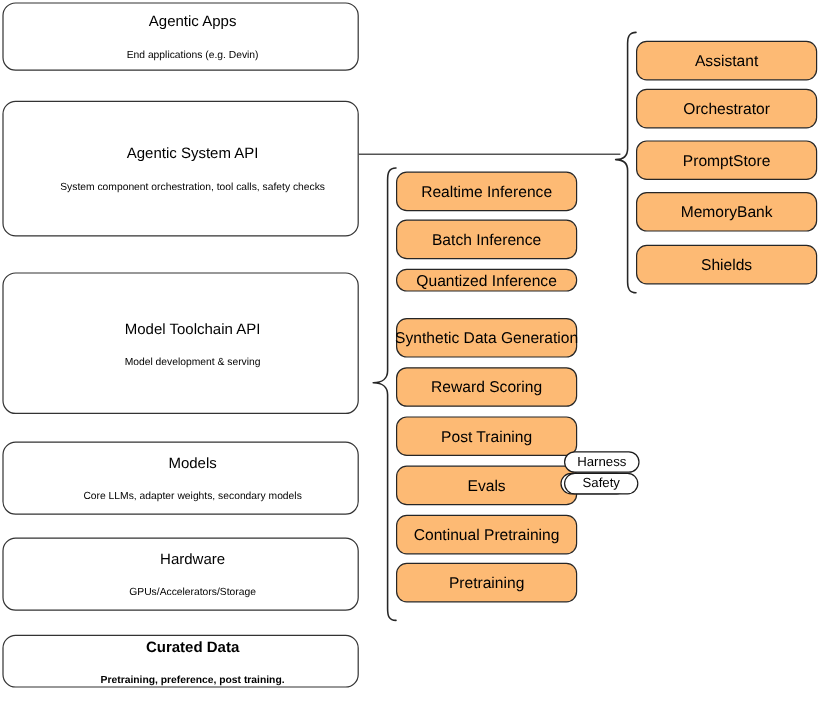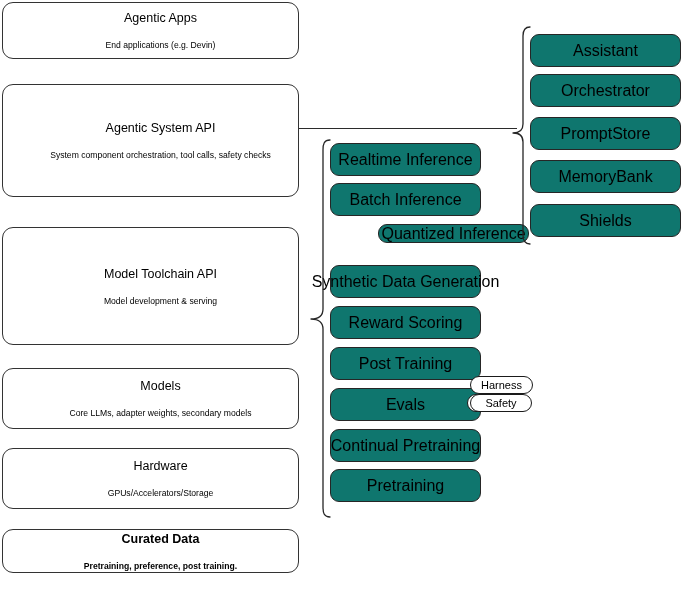--- a/index.html
+++ b/index.html
@@ -50,27 +50,27 @@
     line-height: 12px;
     color: #000;
     margin-top: 13px;
     white-space: nowrap;
   }
 
   
   .chip {
     position: absolute;
     box-sizing: border-box;
-    background: #0f766e;
+    background: #fdba74;
     border: 1.3px solid #262626;
     border-radius: 9px;
     display: flex;
     align-items: center;
     justify-content: center;
-    font-size: 16px;
+    font-size: 13px;
     line-height: 14px;
     white-space: nowrap;
   }
 
   
   .pill {
     position: absolute;
     box-sizing: border-box;
     background: #ffffff;
     border: 1.3px solid #1a1a1a;
@@ -164,21 +164,21 @@
   <svg class="brace-svg" style="left:310px; top:139px;" width="22" height="380" viewBox="0 0 22 380">
     <path d="M20 1 C 14 1, 13 5, 13 11 L 13 170 C 13 176, 9 180, 1 180 C 9 180, 13 184, 13 190 L 13 368 C 13 374, 14 378, 20 378"></path>
   </svg>
 
   <div class="chip" style="left:330px; top:143px; width:151px; height:33px;">
     <span>Realtime Inference</span>
   </div>
   <div class="chip" style="left:330px; top:183px; width:151px; height:33px;">
     <span>Batch Inference</span>
   </div>
-  <div class="chip" style="left:330px; top:224px; width:151px; height:19px;margin-left:48px;">
+  <div class="chip" style="left:330px; top:224px; width:151px; height:19px;">
     <span>Quantized Inference</span>
   </div>
   <div class="chip" style="left:330px; top:265px; width:151px; height:33px;">
     <span>Synthetic Data Generation</span>
   </div>
   <div class="chip" style="left:330px; top:306px; width:151px; height:33px;">
     <span>Reward Scoring</span>
   </div>
   <div class="chip" style="left:330px; top:347px; width:151px; height:33px;">
     <span>Post Training</span>

